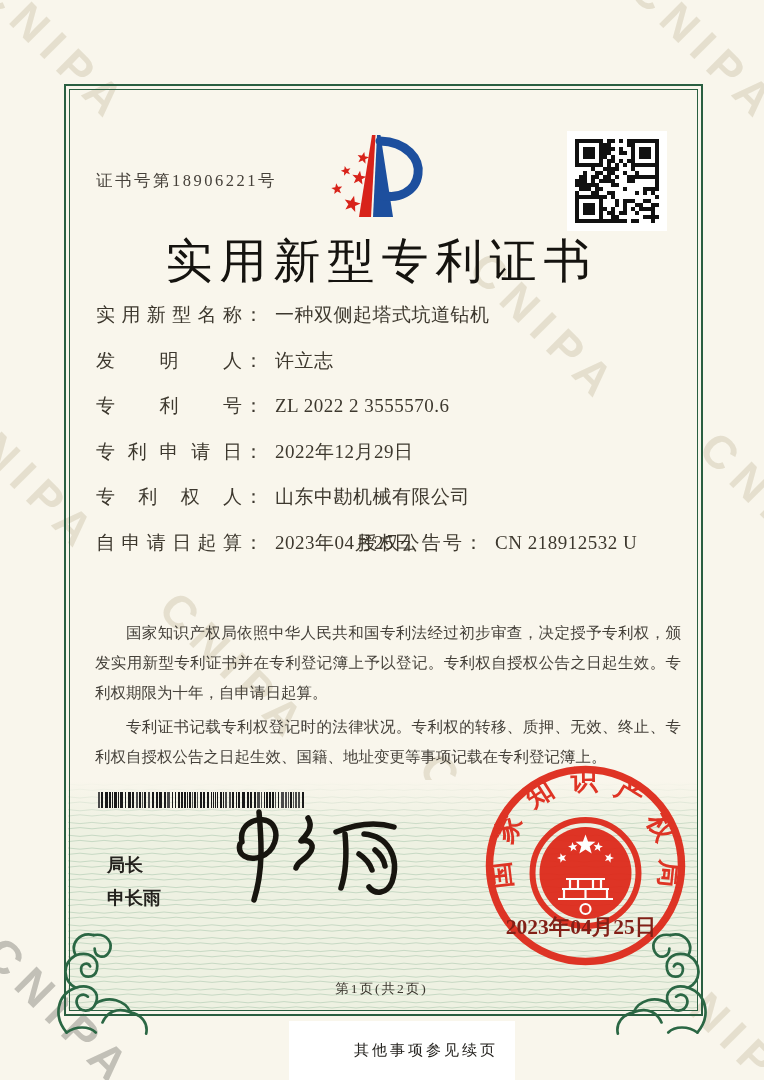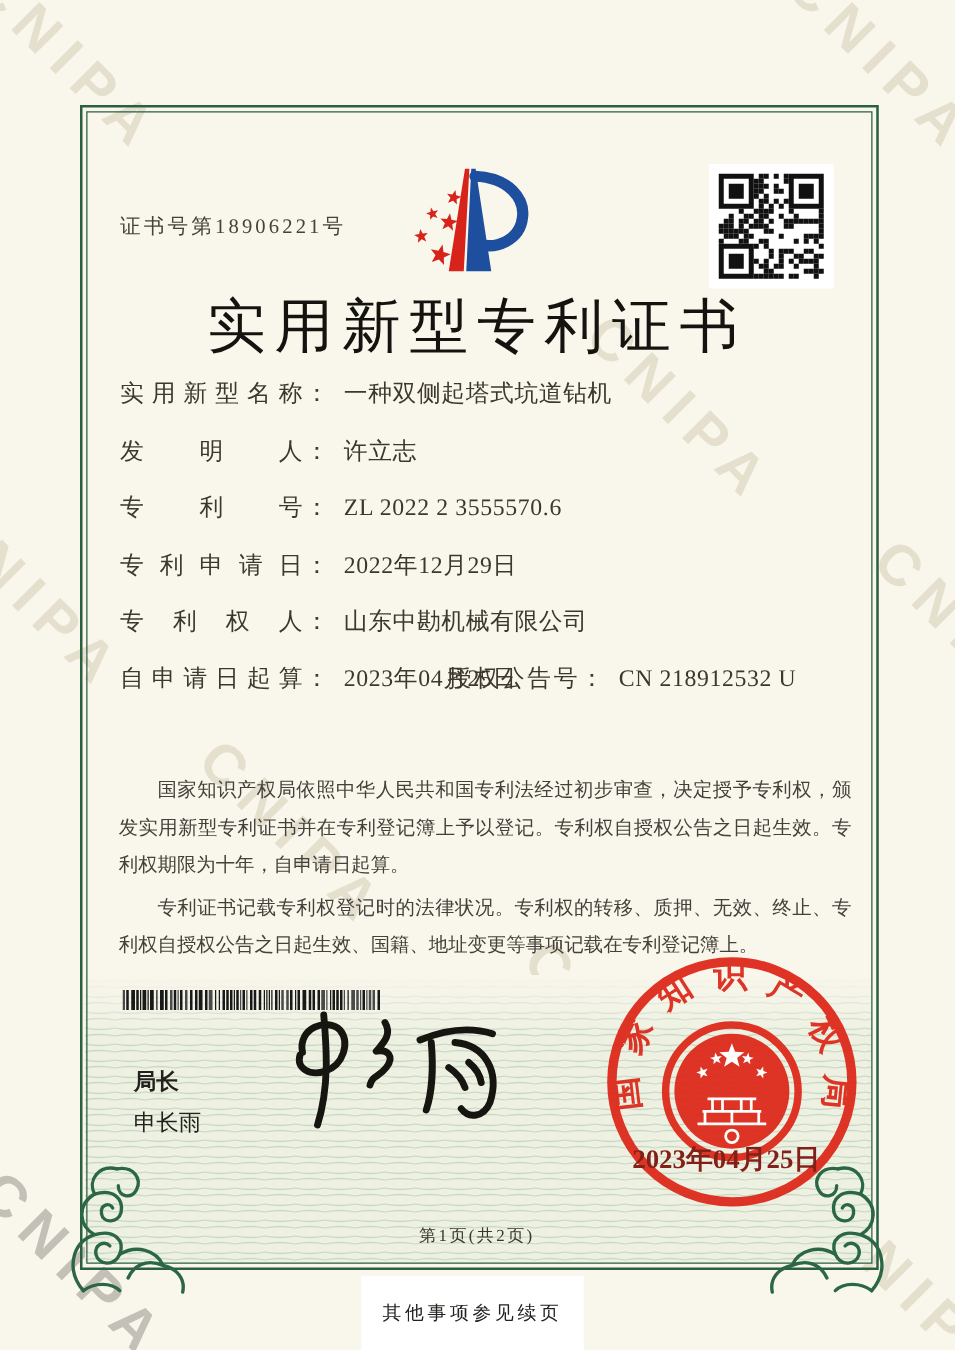--- a/index.html
+++ b/index.html
@@ -45,27 +45,27 @@
   .lab2{display:inline-block;width:104px;text-align:justify;text-align-last:justify;}
   
   .paras{position:absolute;left:95px;top:618px;width:586px;
     font-size:15.5px;line-height:30px;color:#45413a;text-align:justify;}
   .paras p{margin:0 0 4px 0;text-indent:2em;}
   
   #barcode{position:absolute;left:98px;top:792px;width:210px;height:16px;}
   
   .signer-title{position:absolute;left:107px;top:853px;font-size:18px;font-weight:bold;
     font-family:"Liberation Sans","DejaVu Sans",sans-serif;color:#23211d;text-align:right;}
-  .signer-name{position:absolute;left:107px;top:886px;font-size:18px;font-weight:normal;
+  .signer-name{position:absolute;left:107px;top:886px;font-size:18px;font-weight:bold;
     font-family:"Liberation Sans","DejaVu Sans",sans-serif;color:#23211d;text-align:right;}
   
   .pageind{position:absolute;left:64px;top:980px;width:635px;text-align:center;
     font-size:13.5px;letter-spacing:2px;color:#3a362e;font-family:Liberation Serif, serif;}
   .contbox{position:absolute;left:289px;top:1021px;width:178px;height:59px;background:#ffffff;
-    display:flex;align-items:center;justify-content:center;}
+    display:flex;align-items:center;justify-content:center;padding-left:48px;}
   .contbox span{font-size:15px;letter-spacing:3px;color:#23211d;}
   svg{display:block;}
 </style>
 </head>
 <body>
 
 <svg width="0" height="0" style="position:absolute">
   <defs>
     <path id="star" d="M0,-10 L-2.47,-3.40 L-9.51,-3.09 L-3.99,1.30 L-5.88,8.09 L0,4.20 L5.88,8.09 L3.99,1.30 L9.51,-3.09 L2.47,-3.40 Z"></path>
   </defs>

